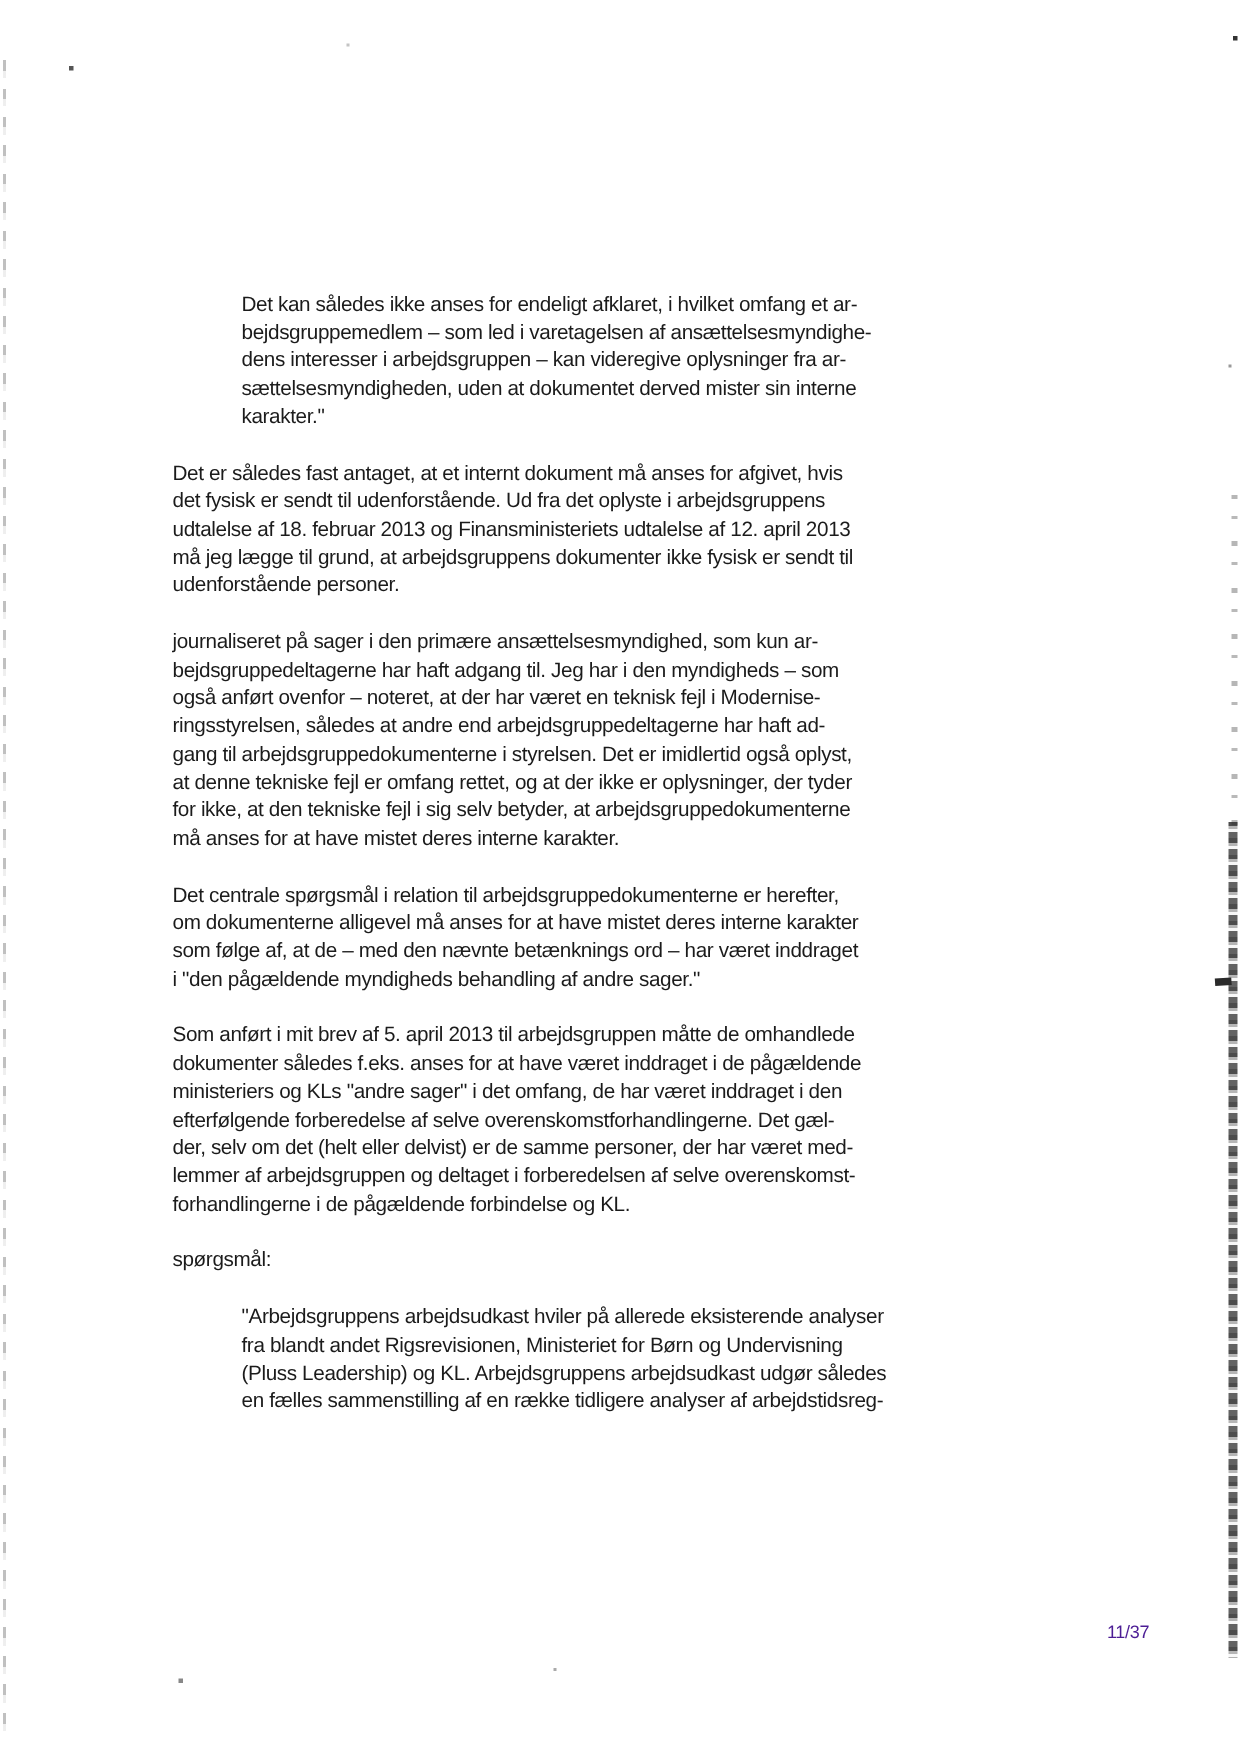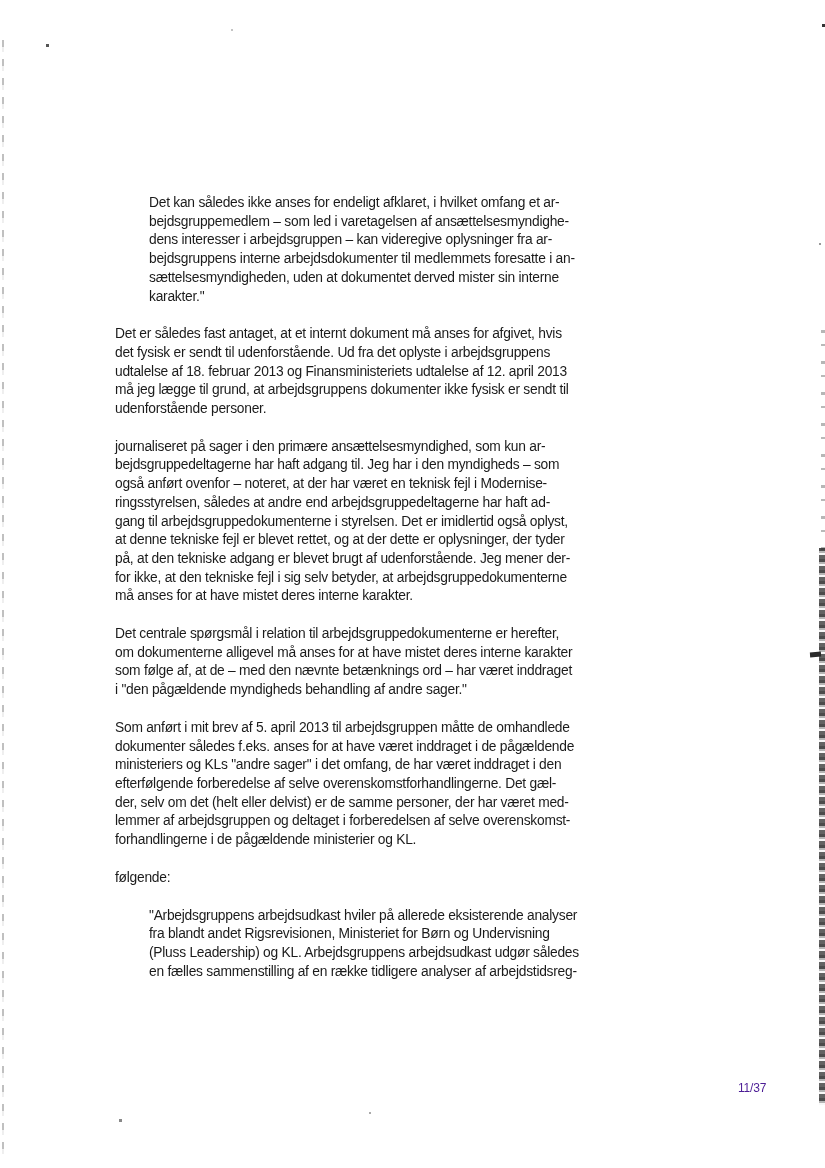--- a/index.html
+++ b/index.html
@@ -27,21 +27,21 @@
     width: 490px;
   }
   .para {
     margin: 0 0 19px 0;
     font-size: 13.8px;
     line-height: 18.7px;
     letter-spacing: -0.25px;
     color: #1b1b1b;
   }
   .para.quote {
-    margin-left: 34px;
+    margin-left: 46px;
   }
   .line {
     white-space: nowrap;
   }
   .page-number {
     position: absolute;
     left: 738px;
     top: 1081px;
     font-size: 12px;
     letter-spacing: -0.2px;
@@ -120,59 +120,57 @@
   <div class="speck s3"></div>
   <div class="speck s4"></div>
   <div class="speck s5"></div>
   <div class="speck s6"></div>
 
   <div class="content">
     <div class="para quote">
         <div class="line">Det kan således ikke anses for endeligt afklaret, i hvilket omfang et ar-</div>
         <div class="line">bejdsgruppemedlem – som led i varetagelsen af ansættelsesmyndighe-</div>
         <div class="line">dens interesser i arbejdsgruppen – kan videregive oplysninger fra ar-</div>
-        <div class="line">bejdsgruppens interne arbejdsdokumenter til medlemmets foresatte i an-</div>
         <div class="line">sættelsesmyndigheden, uden at dokumentet derved mister sin interne</div>
         <div class="line">karakter."</div>
       </div>
     <div class="para">
         <div class="line">Det er således fast antaget, at et internt dokument må anses for afgivet, hvis</div>
         <div class="line">det fysisk er sendt til udenforstående. Ud fra det oplyste i arbejdsgruppens</div>
         <div class="line">udtalelse af 18. februar 2013 og Finansministeriets udtalelse af 12. april 2013</div>
         <div class="line">må jeg lægge til grund, at arbejdsgruppens dokumenter ikke fysisk er sendt til</div>
         <div class="line">udenforstående personer.</div>
       </div>
     <div class="para">
         <div class="line">journaliseret på sager i den primære ansættelsesmyndighed, som kun ar-</div>
         <div class="line">bejdsgruppedeltagerne har haft adgang til. Jeg har i den myndigheds – som</div>
         <div class="line">også anført ovenfor – noteret, at der har været en teknisk fejl i Modernise-</div>
         <div class="line">ringsstyrelsen, således at andre end arbejdsgruppedeltagerne har haft ad-</div>
         <div class="line">gang til arbejdsgruppedokumenterne i styrelsen. Det er imidlertid også oplyst,</div>
-        <div class="line">at denne tekniske fejl er blevet rettet, og at der dette er oplysninger, der tyder</div>
-        <div class="line">på, at den tekniske adgang er blevet brugt af udenforstående. Jeg mener der-</div>
+        <div class="line">at denne tekniske fejl er omfang rettet, og at der ikke er oplysninger, der tyder</div>
         <div class="line">for ikke, at den tekniske fejl i sig selv betyder, at arbejdsgruppedokumenterne</div>
         <div class="line">må anses for at have mistet deres interne karakter.</div>
       </div>
     <div class="para">
         <div class="line">Det centrale spørgsmål i relation til arbejdsgruppedokumenterne er herefter,</div>
         <div class="line">om dokumenterne alligevel må anses for at have mistet deres interne karakter</div>
         <div class="line">som følge af, at de – med den nævnte betænknings ord – har været inddraget</div>
         <div class="line">i "den pågældende myndigheds behandling af andre sager."</div>
       </div>
     <div class="para">
         <div class="line">Som anført i mit brev af 5. april 2013 til arbejdsgruppen måtte de omhandlede</div>
         <div class="line">dokumenter således f.eks. anses for at have været inddraget i de pågældende</div>
         <div class="line">ministeriers og KLs "andre sager" i det omfang, de har været inddraget i den</div>
         <div class="line">efterfølgende forberedelse af selve overenskomstforhandlingerne. Det gæl-</div>
         <div class="line">der, selv om det (helt eller delvist) er de samme personer, der har været med-</div>
         <div class="line">lemmer af arbejdsgruppen og deltaget i forberedelsen af selve overenskomst-</div>
-        <div class="line">forhandlingerne i de pågældende ministerier og KL.</div>
+        <div class="line">forhandlingerne i de pågældende forbindelse og KL.</div>
       </div>
     <div class="para">
-        <div class="line">følgende:</div>
+        <div class="line">spørgsmål:</div>
       </div>
     <div class="para quote">
         <div class="line">"Arbejdsgruppens arbejdsudkast hviler på allerede eksisterende analyser</div>
         <div class="line">fra blandt andet Rigsrevisionen, Ministeriet for Børn og Undervisning</div>
         <div class="line">(Pluss Leadership) og KL. Arbejdsgruppens arbejdsudkast udgør således</div>
         <div class="line">en fælles sammenstilling af en række tidligere analyser af arbejdstidsreg-</div>
       </div>
   </div>
 
   <div class="page-number">11/37</div>

